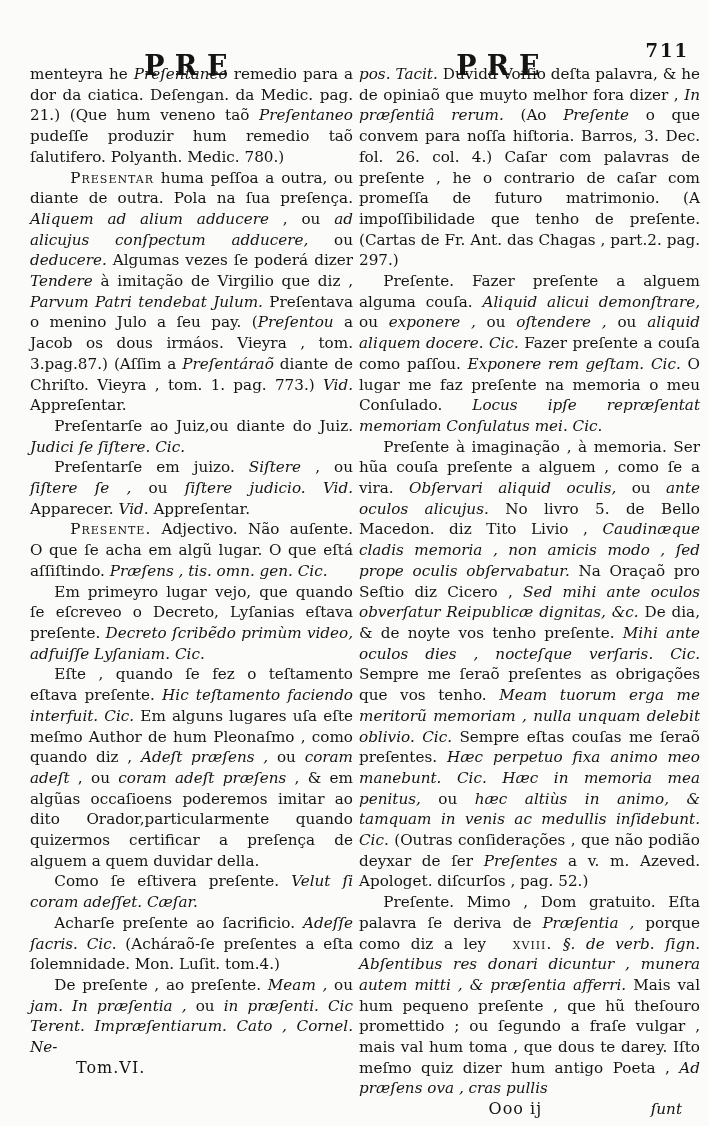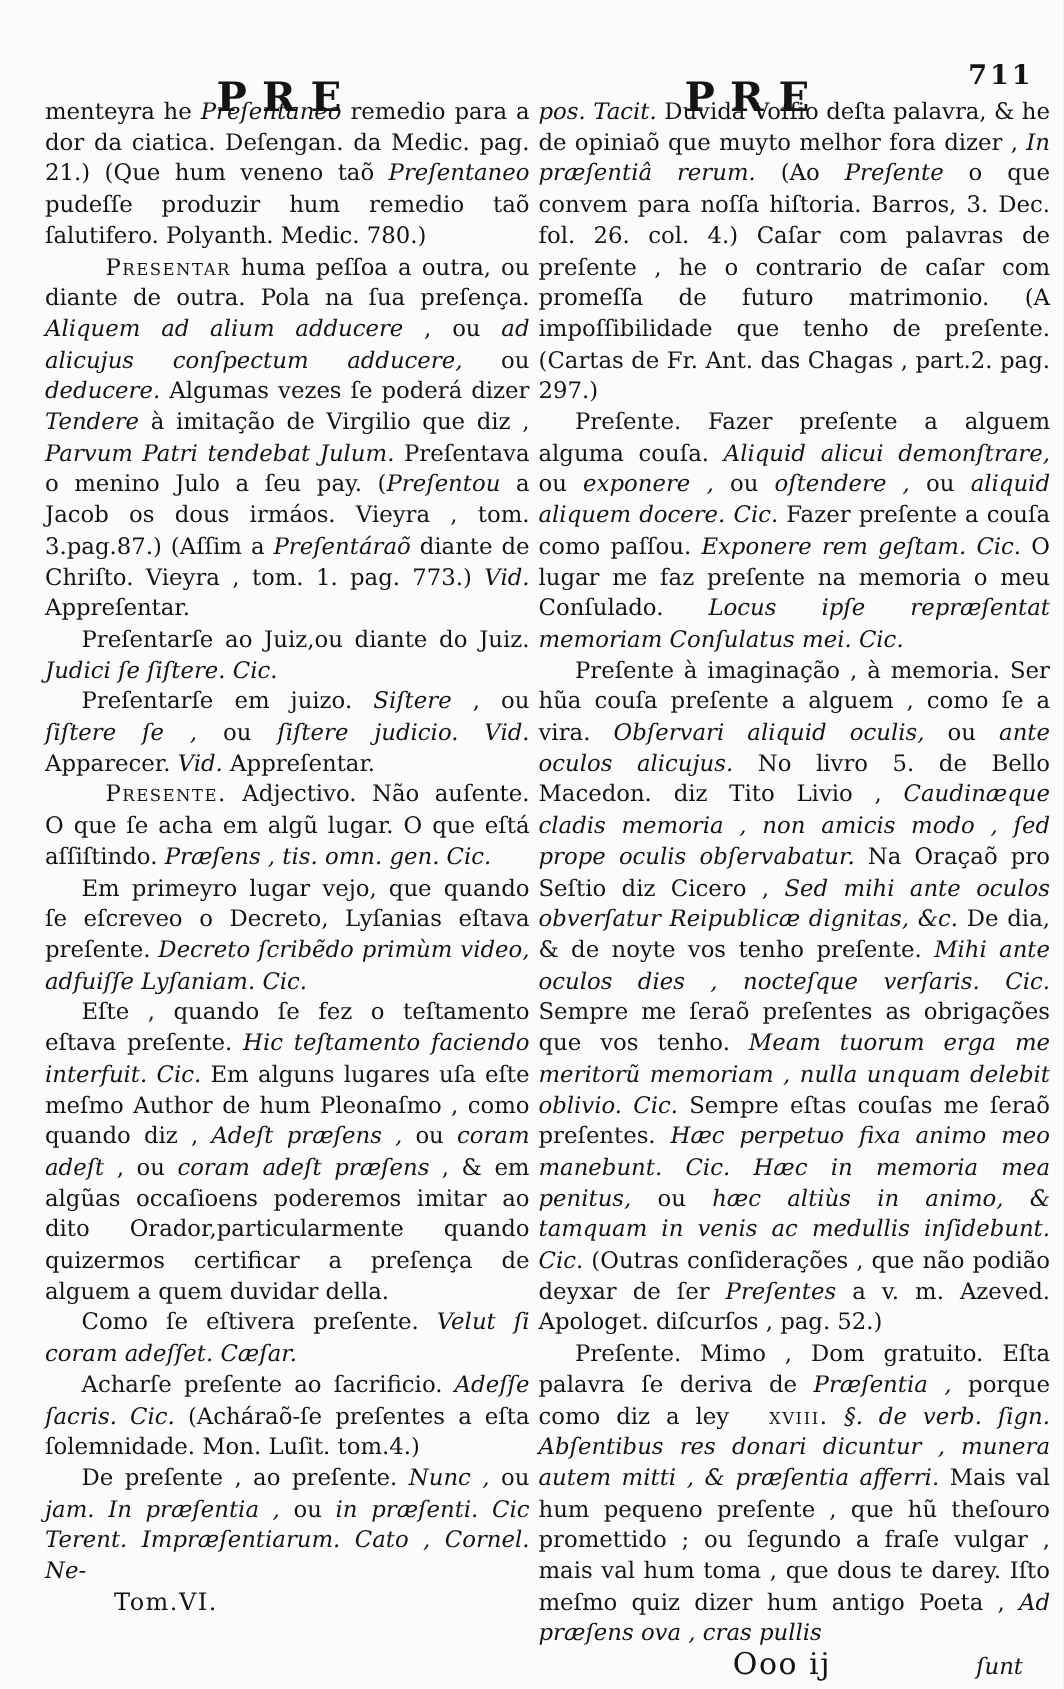--- a/index.html
+++ b/index.html
@@ -29,21 +29,21 @@
   .para{margin:0;}
   .ind{text-indent:1.6em;}
   .seg-i{font-style:italic;}
   .seg-sc{font-variant:small-caps;letter-spacing:1px;margin-left:16px;}
   .vol-sig{margin:0 0 0 46px;font-size:16px;letter-spacing:1px;}
   .sig-row{
     display:flex;align-items:baseline;margin-top:0;
     font-size:15.2px;line-height:20.7px;
   }
   .sig-spacer-a{width:38%;}
-  .sig-mark{font-size:20px;letter-spacing:1px;}
+  .sig-mark{font-size:16px;letter-spacing:1px;}
   .sig-spacer-b{flex:1;}
   .catchword{font-style:italic;margin-right:18px;}
 </style>
 </head>
 <body>
 
 <div class="page">
 
   <div class="runhead runhead-left">PRE</div>
 
@@ -55,21 +55,21 @@
 
   <p class="para"><span class="seg-r">menteyra he </span><span class="seg-i">Preſentaneo</span><span class="seg-r"> remedio para a dor da ciatica. Deſengan. da Medic. pag. 21.) (Que hum veneno taõ </span><span class="seg-i">Preſentaneo</span><span class="seg-r"> pudeſſe produzir hum remedio taõ ſalutifero. Polyanth. Medic. 780.)</span></p>
       <p class="para ind"><span class="seg-sc">Presentar</span><span class="seg-r"> huma peſſoa a outra, ou diante de outra. Pola na ſua preſença. </span><span class="seg-i">Aliquem ad alium adducere</span><span class="seg-r"> , ou </span><span class="seg-i">ad alicujus conſpectum adducere,</span><span class="seg-r"> ou </span><span class="seg-i">deducere.</span><span class="seg-r"> Algumas vezes ſe poderá dizer </span><span class="seg-i">Tendere</span><span class="seg-r"> à imitação de Virgilio que diz , </span><span class="seg-i">Parvum Patri tendebat Julum.</span><span class="seg-r"> Preſentava o menino Julo a ſeu pay. (</span><span class="seg-i">Preſentou</span><span class="seg-r"> a Jacob os dous irmáos. Vieyra , tom. 3.pag.87.) (Aſſim a </span><span class="seg-i">Preſentáraõ</span><span class="seg-r"> diante de Chriſto. Vieyra , tom. 1. pag. 773.) </span><span class="seg-i">Vid.</span><span class="seg-r"> Appreſentar.</span></p>
       <p class="para ind"><span class="seg-r">Preſentarſe ao Juiz,ou diante do Juiz. </span><span class="seg-i">Judici ſe ſiſtere. Cic.</span></p>
       <p class="para ind"><span class="seg-r">Preſentarſe em juizo. </span><span class="seg-i">Siſtere</span><span class="seg-r"> , ou </span><span class="seg-i">ſiſtere ſe ,</span><span class="seg-r"> ou </span><span class="seg-i">ſiſtere judicio.</span><span class="seg-r"> </span><span class="seg-i">Vid.</span><span class="seg-r"> Apparecer. </span><span class="seg-i">Vid.</span><span class="seg-r"> Appreſentar.</span></p>
       <p class="para ind"><span class="seg-sc">Presente.</span><span class="seg-r"> Adjectivo. Não auſente. O que ſe acha em algũ lugar. O que eſtá aſſiſtindo. </span><span class="seg-i">Præſens , tis. omn. gen. Cic.</span></p>
       <p class="para ind"><span class="seg-r">Em primeyro lugar vejo, que quando ſe eſcreveo o Decreto, Lyſanias eſtava preſente. </span><span class="seg-i">Decreto ſcribẽdo primùm video, adfuiſſe Lyſaniam. Cic.</span></p>
       <p class="para ind"><span class="seg-r">Eſte , quando ſe fez o teſtamento eſtava preſente. </span><span class="seg-i">Hic teſtamento faciendo interfuit. Cic.</span><span class="seg-r"> Em alguns lugares uſa eſte meſmo Author de hum Pleonaſmo , como quando diz , </span><span class="seg-i">Adeſt præſens ,</span><span class="seg-r"> ou </span><span class="seg-i">coram adeſt</span><span class="seg-r"> , ou </span><span class="seg-i">coram adeſt præſens</span><span class="seg-r"> , &amp; em algũas occaſioens poderemos imitar ao dito Orador,particularmente quando quizermos certificar a preſença de alguem a quem duvidar della.</span></p>
       <p class="para ind"><span class="seg-r">Como ſe eſtivera preſente. </span><span class="seg-i">Velut ſi coram adeſſet. Cæſar.</span></p>
       <p class="para ind"><span class="seg-r">Acharſe preſente ao ſacrificio. </span><span class="seg-i">Adeſſe ſacris. Cic.</span><span class="seg-r"> (Acháraõ-ſe preſentes a eſta ſolemnidade. Mon. Luſit. tom.4.)</span></p>
-      <p class="para ind"><span class="seg-r">De preſente , ao preſente. </span><span class="seg-i">Nunc ,</span><span class="seg-r"> ou </span><span class="seg-i">jam. In præſentia ,</span><span class="seg-r"> ou </span><span class="seg-i">in præſenti. Cic Terent. Impræſentiarum. Cato , Cornel. Ne-</span></p>
+      <p class="para ind"><span class="seg-r">De preſente , ao preſente. </span><span class="seg-i">Meam ,</span><span class="seg-r"> ou </span><span class="seg-i">jam. In præſentia ,</span><span class="seg-r"> ou </span><span class="seg-i">in præſenti. Cic Terent. Impræſentiarum. Cato , Cornel. Ne-</span></p>
       <p class="vol-sig">Tom.VI.</p>
     </div>
   <div class="col col-left" style="top:auto;"></div>
 
   <div class="col col-right">
 
   <p class="para"><span class="seg-i">pos. Tacit.</span><span class="seg-r"> Duvida Voſſio deſta palavra, &amp; he de opiniaõ que muyto melhor fora dizer , </span><span class="seg-i">In præſentiâ rerum.</span><span class="seg-r"> (Ao </span><span class="seg-i">Preſente</span><span class="seg-r"> o que convem para noſſa hiſtoria. Barros, 3. Dec. fol. 26. col. 4.) Caſar com palavras de preſente , he o contrario de caſar com promeſſa de futuro matrimonio. (A impoſſibilidade que tenho de preſente. (Cartas de Fr. Ant. das Chagas , part.2. pag. 297.)</span></p>
       <p class="para ind"><span class="seg-r">Preſente. Fazer preſente a alguem alguma couſa. </span><span class="seg-i">Aliquid alicui demonſtrare,</span><span class="seg-r"> ou </span><span class="seg-i">exponere ,</span><span class="seg-r"> ou </span><span class="seg-i">oſtendere ,</span><span class="seg-r"> ou </span><span class="seg-i">aliquid aliquem docere. Cic.</span><span class="seg-r"> Fazer preſente a couſa como paſſou. </span><span class="seg-i">Exponere rem geſtam. Cic.</span><span class="seg-r"> O lugar me faz preſente na memoria o meu Conſulado. </span><span class="seg-i">Locus ipſe repræſentat memoriam Conſulatus mei. Cic.</span></p>
       <p class="para ind"><span class="seg-r">Preſente à imaginação , à memoria. Ser hũa couſa preſente a alguem , como ſe a vira. </span><span class="seg-i">Obſervari aliquid oculis,</span><span class="seg-r"> ou </span><span class="seg-i">ante oculos alicujus.</span><span class="seg-r"> No livro 5. de Bello Macedon. diz Tito Livio , </span><span class="seg-i">Caudinæque cladis memoria , non amicis modo , ſed prope oculis obſervabatur.</span><span class="seg-r"> Na Oraçaõ pro Seſtio diz Cicero , </span><span class="seg-i">Sed mihi ante oculos obverſatur Reipublicæ dignitas, &amp;c.</span><span class="seg-r"> De dia, &amp; de noyte vos tenho preſente. </span><span class="seg-i">Mihi ante oculos dies , nocteſque verſaris. Cic.</span><span class="seg-r"> Sempre me ſeraõ preſentes as obrigações que vos tenho. </span><span class="seg-i">Meam tuorum erga me meritorũ memoriam , nulla unquam delebit oblivio. Cic.</span><span class="seg-r"> Sempre eſtas couſas me ſeraõ preſentes. </span><span class="seg-i">Hæc perpetuo fixa animo meo manebunt. Cic. Hæc in memoria mea penitus,</span><span class="seg-r"> ou </span><span class="seg-i">hæc altiùs in animo, &amp; tamquam in venis ac medullis inſidebunt. Cic.</span><span class="seg-r"> (Outras conſiderações , que não podião deyxar de ſer </span><span class="seg-i">Preſentes</span><span class="seg-r"> a v. m. Azeved. Apologet. diſcurſos , pag. 52.)</span></p>
       <p class="para ind"><span class="seg-r">Preſente. Mimo , Dom gratuito. Eſta palavra ſe deriva de </span><span class="seg-i">Præſentia ,</span><span class="seg-r"> porque como diz a ley </span><span class="seg-sc">xviii.</span><span class="seg-r"> </span><span class="seg-i">§. de verb. ſign. Abſentibus res donari dicuntur , munera autem mitti , &amp; præſentia afferri.</span><span class="seg-r"> Mais val hum pequeno preſente , que hũ theſouro promettido ; ou ſegundo a fraſe vulgar , mais val hum toma , que dous te darey. Iſto meſmo quiz dizer hum antigo Poeta , </span><span class="seg-i">Ad præſens ova , cras pullis</span></p>

